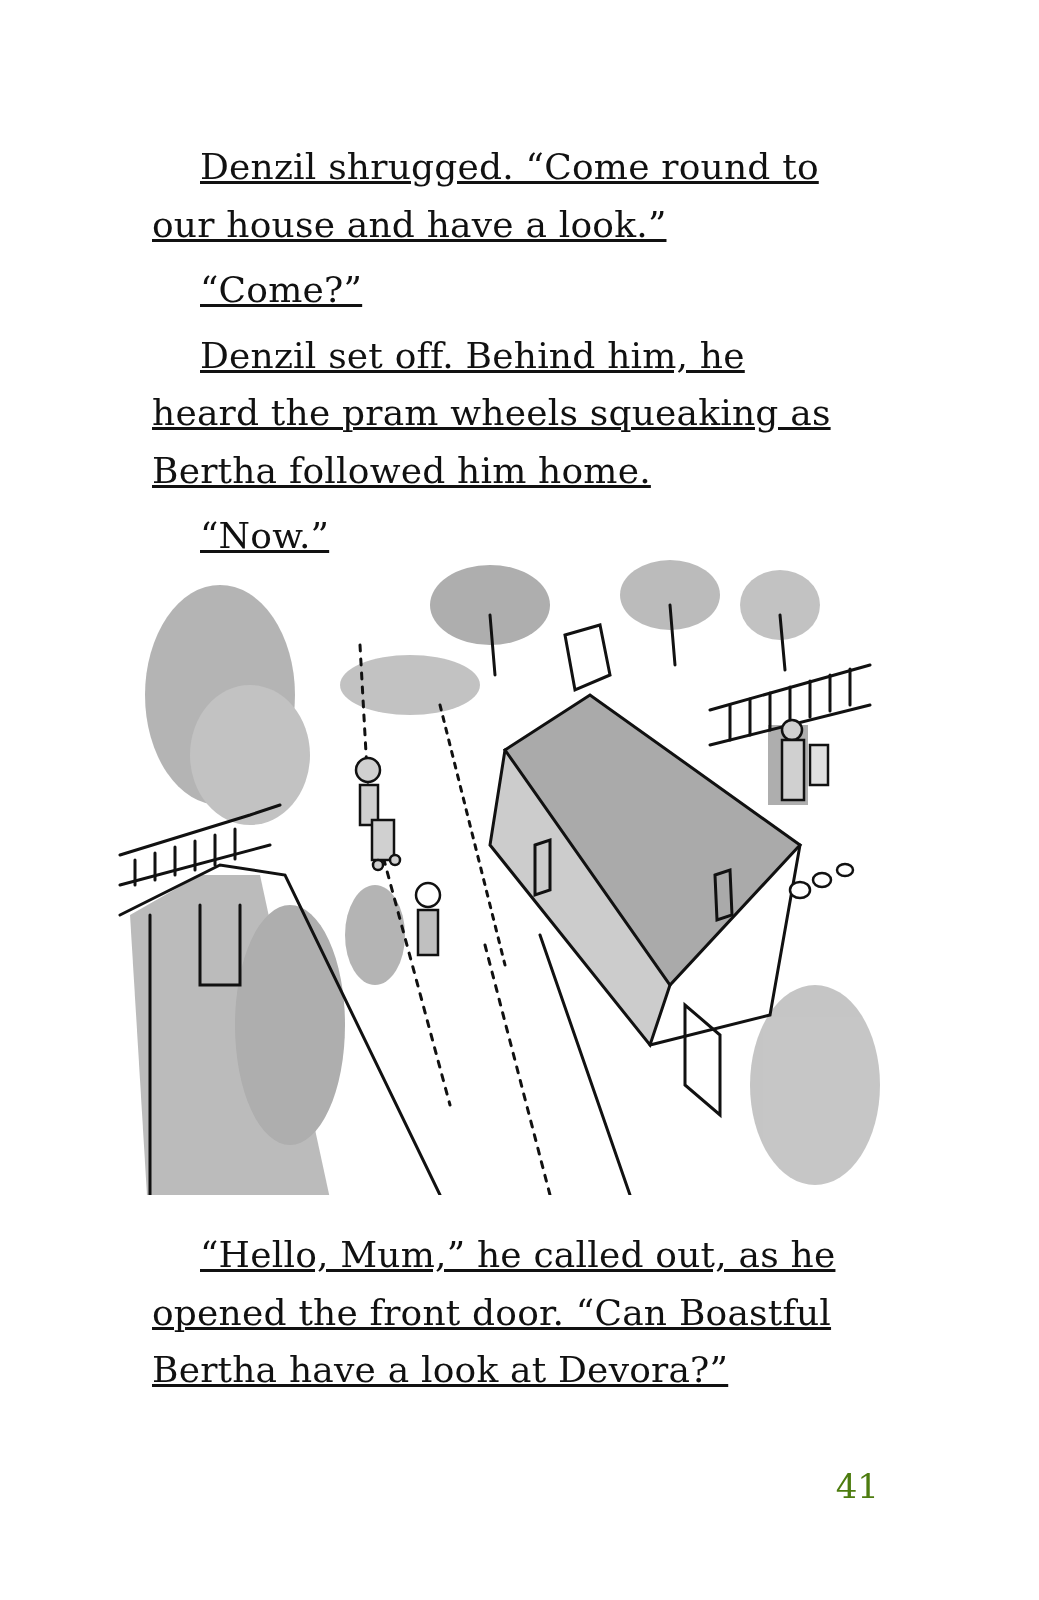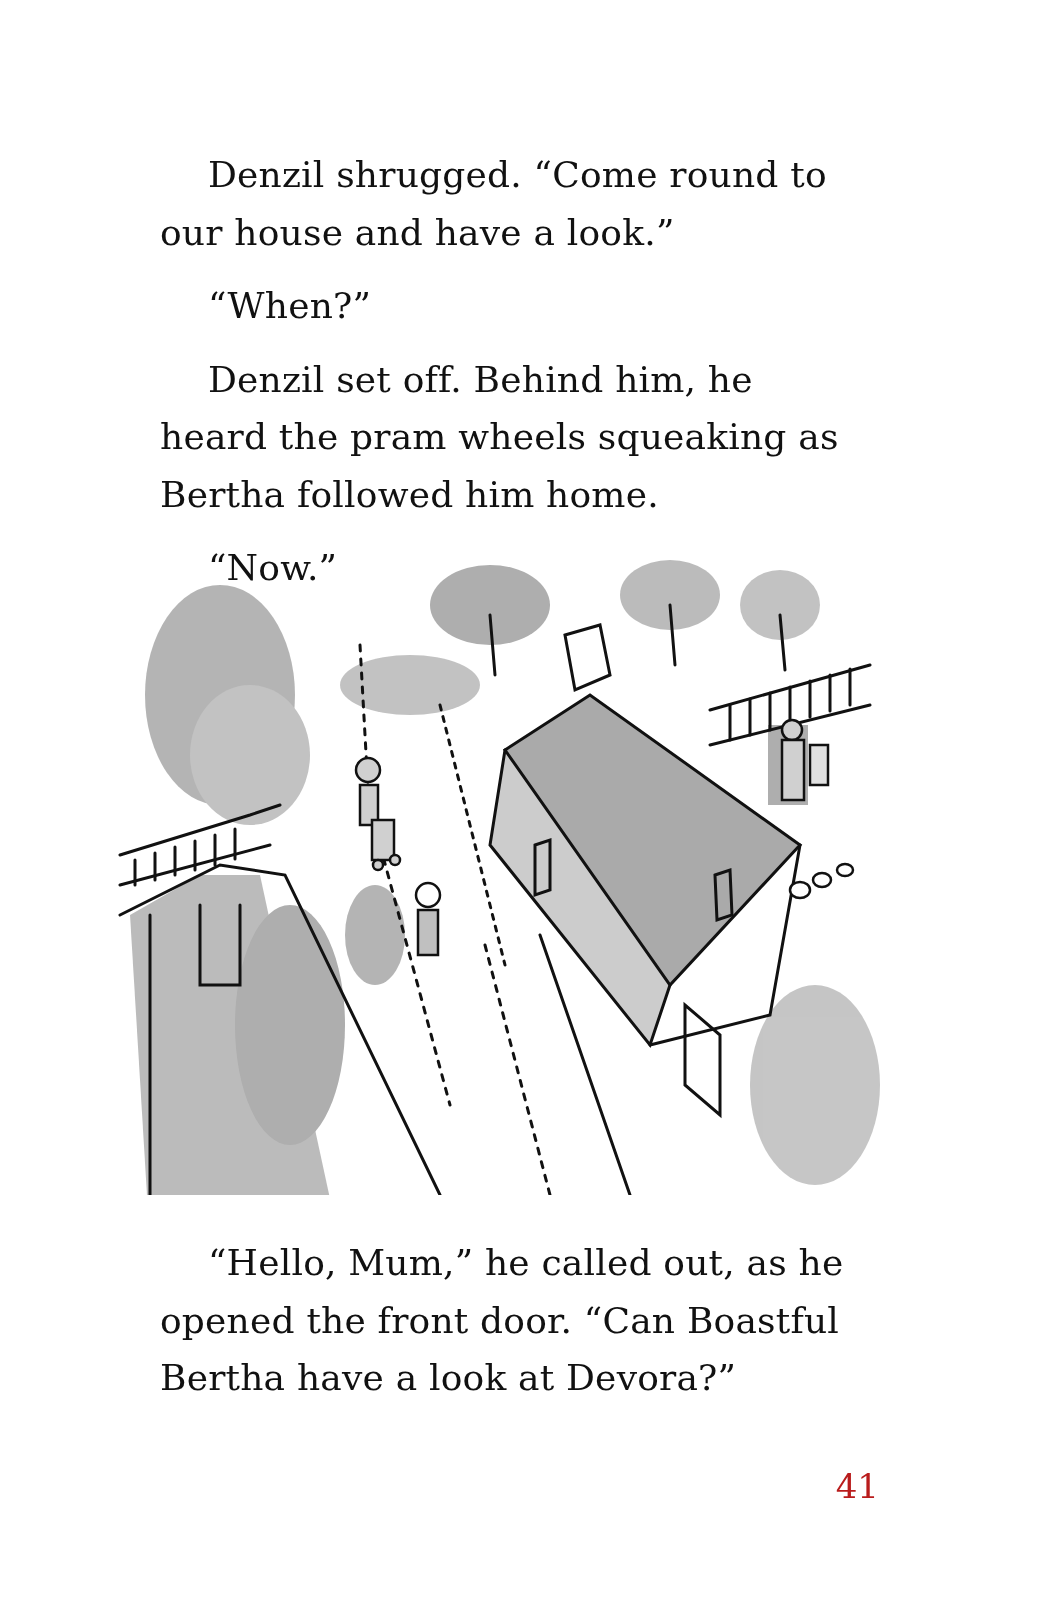--- a/index.html
+++ b/index.html
@@ -8,48 +8,48 @@
     .text-block {
       position: absolute;
       left: 144px;
       width: 720px;
       font-family: "DejaVu Serif", "Liberation Serif", serif;
       font-size: 36px;
       line-height: 57.5px;
       color: #111111;
       letter-spacing: 0.2px;
     }
-    .text-block p { margin: 16px; }
+    .text-block p { margin: 8px; text-decoration: underline; }
     .text-block p.indent { text-indent: 48px; }
     .block-top { top: 130px; }
     .block-bottom { top: 1218px; }
     .illustration {
       position: absolute;
       left: 110px;
       top: 545px;
       width: 790px;
       height: 650px;
     }
     .page-number {
       position: absolute;
       right: 160px;
       top: 1466px;
       font-family: "DejaVu Serif", "Liberation Serif", serif;
       font-size: 34px;
-      color: #b91c1c;
+      color: #4d7c0f;
     }
   </style>
 </head>
 <body>
 
 <div class="page">
 
   <div class="text-block block-top">
     <p class="indent">Denzil shrugged. “Come round to our house and have a look.”</p>
-    <p class="indent">“When?”</p>
+    <p class="indent">“Come?”</p>
     <p class="indent">Denzil set off. Behind him, he heard the pram wheels squeaking as Bertha followed him home.</p>
     <p class="indent">“Now.”</p>
   </div>
 
   <div class="illustration">
     <svg width="790" height="650" viewBox="0 0 790 650" xmlns="http://www.w3.org/2000/svg">
 
       <g opacity="0.85">
 
         <ellipse cx="110" cy="150" rx="75" ry="110" fill="#a8a8a8"></ellipse>

